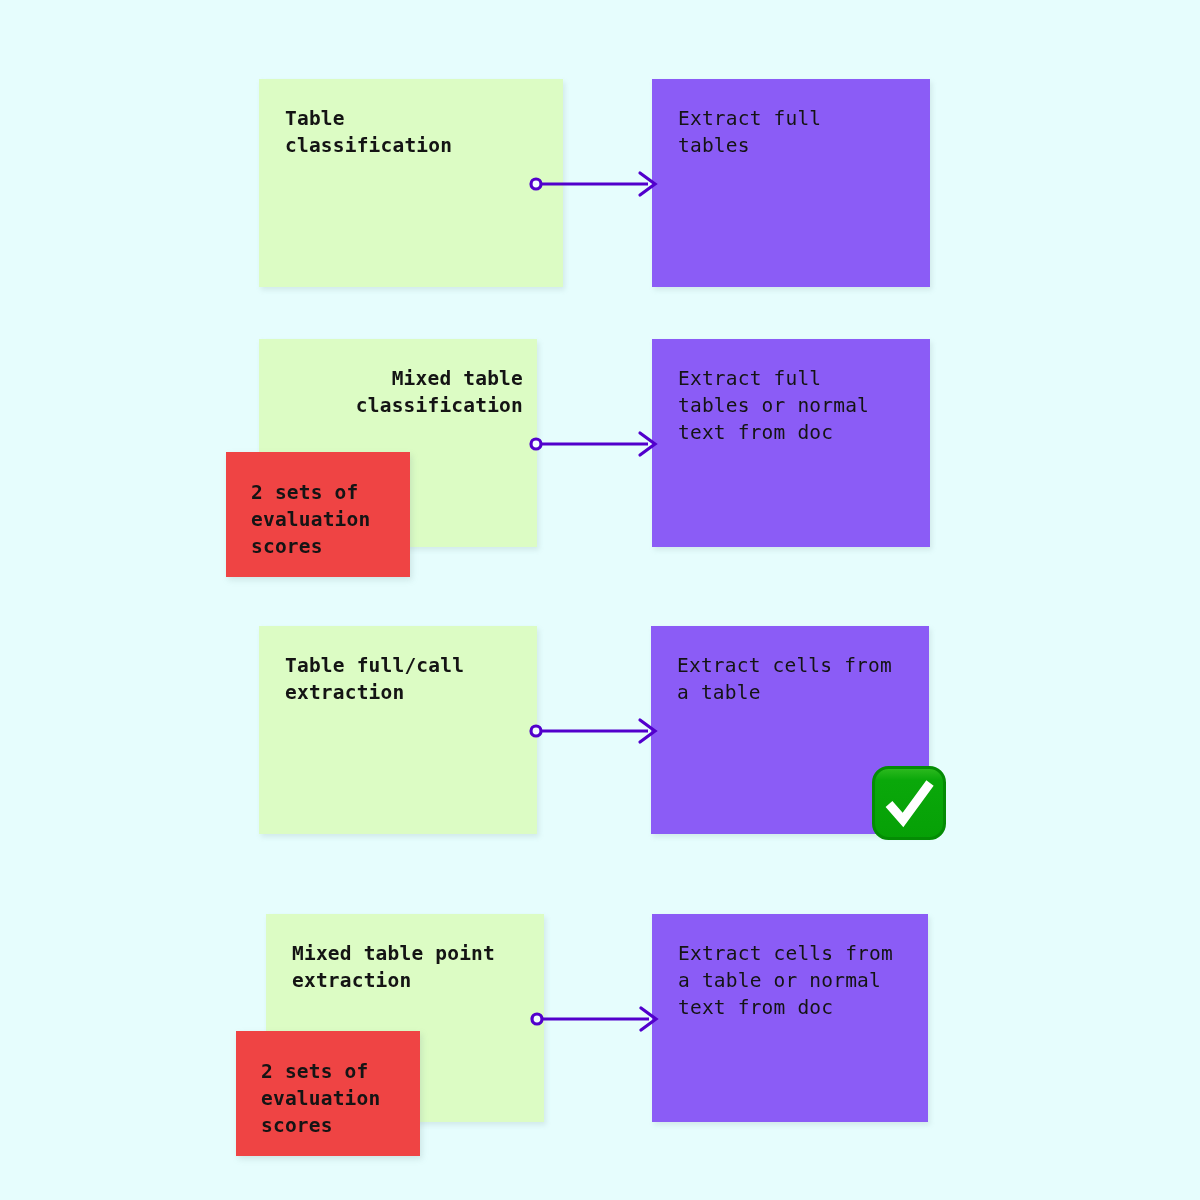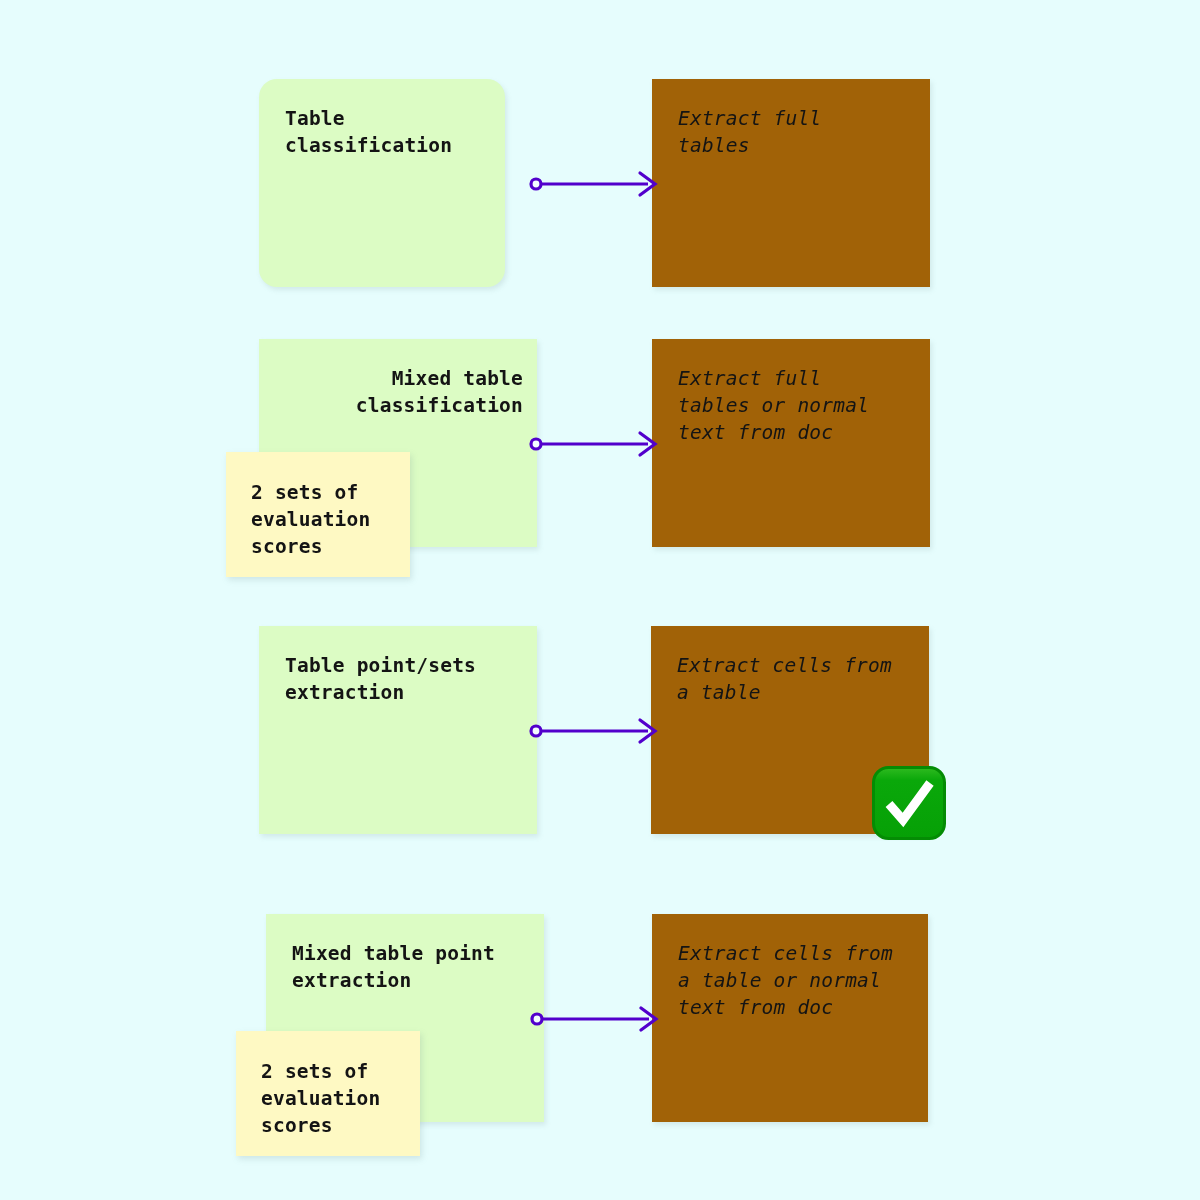--- a/index.html
+++ b/index.html
@@ -26,22 +26,21 @@
     position: absolute;
     box-sizing: border-box;
     box-shadow: 2px 3px 5px rgba(120, 150, 150, 0.18);
   }
 
   .card-green {
     background: #dcfcc4;
   }
 
   .card-yellow {
-    background: #a16207;
-    font-style: italic;
+    background: #8b5cf6;
   }
 
   .card-text {
     position: absolute;
     left: 26px;
     top: 26px;
     right: 14px;
     color: #141414;
     font-size: 19.5px;
     line-height: 27px;
@@ -53,21 +52,21 @@
     font-weight: bold;
   }
 
   .card-yellow > .card-text {
     font-weight: normal;
   }
 
   .sticky-note {
     position: absolute;
     box-sizing: border-box;
-    background: #fef9c3;
+    background: #ef4444;
     box-shadow: 2px 3px 6px rgba(120, 150, 150, 0.22);
     z-index: 5;
   }
 
   .sticky-text {
     position: absolute;
     left: 25px;
     top: 27px;
     right: 10px;
     color: #141414;
@@ -89,21 +88,21 @@
     z-index: 10;
     width: 74px;
     height: 74px;
   }
 </style>
 </head>
 <body>
 
 <div id="canvas">
 
-  <div class="card card-green" style="left:259px; top:79px; width:246px; height:208px;border-radius:18px;">
+  <div class="card card-green" style="left:259px; top:79px; width:304px; height:208px;">
     <div class="card-text">Table
 classification</div>
   </div>
 
   <svg class="connector" style="left:528px; top:168px; width:136px; height:32px;" viewBox="0 0 136 32">
     <line x1="10" y1="16" x2="120" y2="16" stroke="#5200cc" stroke-width="3.2"></line>
     <circle cx="8" cy="16" r="5" fill="#f2fbff" stroke="#5200cc" stroke-width="3.2"></circle>
     <polyline points="112,5 127,16 112,27" fill="none" stroke="#5200cc" stroke-width="3.2" stroke-linecap="round" stroke-linejoin="miter"></polyline>
   </svg>
 
@@ -129,21 +128,21 @@
     <polyline points="112,5 127,16 112,27" fill="none" stroke="#5200cc" stroke-width="3.2" stroke-linecap="round" stroke-linejoin="miter"></polyline>
   </svg>
 
   <div class="card card-yellow" style="left:652px; top:339px; width:278px; height:208px;">
     <div class="card-text">Extract full
 tables or normal
 text from doc</div>
   </div>
 
   <div class="card card-green" style="left:259px; top:626px; width:278px; height:208px;">
-    <div class="card-text">Table point/sets
+    <div class="card-text">Table full/call
 extraction</div>
   </div>
 
   <svg class="connector" style="left:528px; top:715px; width:136px; height:32px;" viewBox="0 0 136 32">
     <line x1="10" y1="16" x2="120" y2="16" stroke="#5200cc" stroke-width="3.2"></line>
     <circle cx="8" cy="16" r="5" fill="#f2fbff" stroke="#5200cc" stroke-width="3.2"></circle>
     <polyline points="112,5 127,16 112,27" fill="none" stroke="#5200cc" stroke-width="3.2" stroke-linecap="round" stroke-linejoin="miter"></polyline>
   </svg>
 
   <div class="card card-yellow" style="left:651px; top:626px; width:278px; height:208px;">

